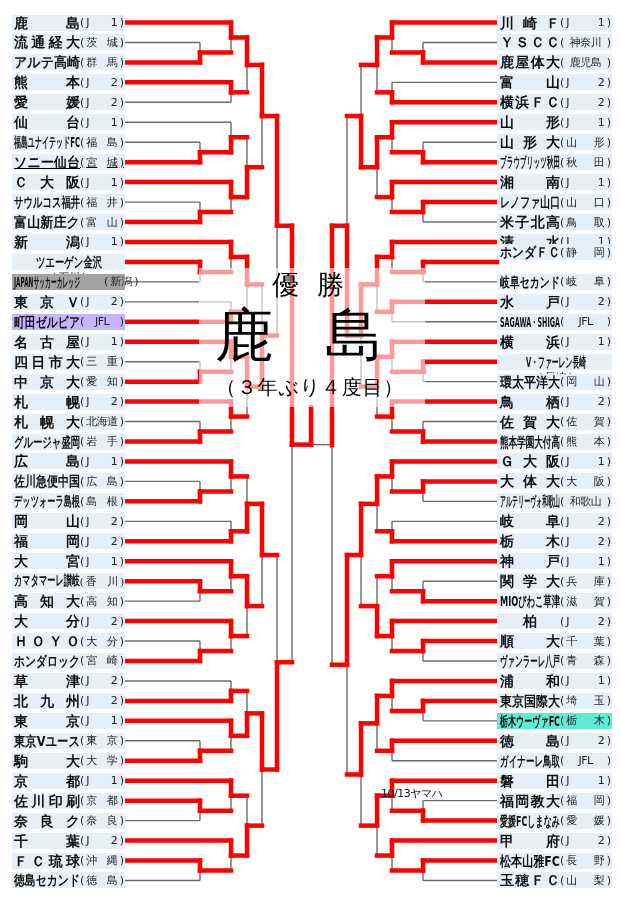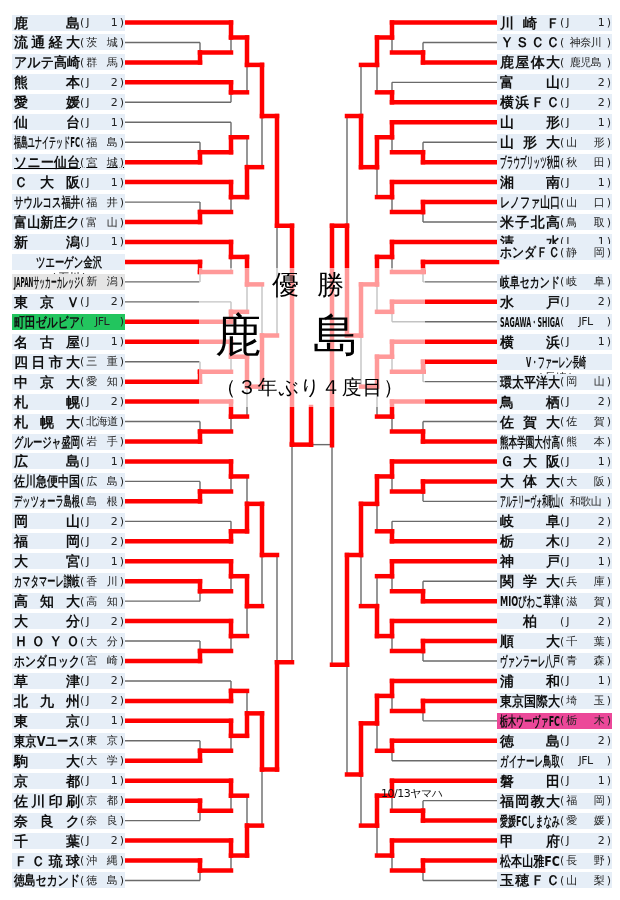--- a/index.html
+++ b/index.html
@@ -24,21 +24,21 @@
   .tleague::before { content:"("; flex:none; }
   .tleague::after  { content:")"; flex:none; }
   .tleague .in { flex:1; display:flex; justify-content:space-between; padding:0 2px; }
   .tleague .in.compact { justify-content:center; padding:0; letter-spacing:-0.5px; }
 
   #overlay { position:absolute; left:199px; top:268px; width:226px; height:139px;
              background:rgba(255,255,255,0.6); z-index:2; }
   .ov-text { position:absolute; z-index:3; color:#000; white-space:nowrap;
              font-family:"DejaVu Sans", sans-serif; font-weight:normal; }
   #ov-label    { left:272px; top:271px; font-size:27px; line-height:27px; letter-spacing:18px; }
-  #ov-champion { left:215px; top:300px; font-size:46px; line-height:70px; letter-spacing:52px; }
+  #ov-champion { left:215px; top:300px; font-size:58px; line-height:70px; letter-spacing:52px; }
   #ov-note     { left:216px; top:377px; font-size:20px; line-height:20px; letter-spacing:0.8px; }
   #annotation  { position:absolute; left:381px; top:788px; font-size:11px; line-height:12px;
                  color:#111; z-index:3; letter-spacing:-0.5px; }
 </style>
 </head>
 <body>
 
 <svg id="bracket-svg" xmlns="http://www.w3.org/2000/svg" width="620" height="900" viewBox="0 0 620 900">
     <line x1="125" y1="42.453" x2="200" y2="42.453" stroke="#6a6a6a" stroke-width="1.4" stroke-linecap="butt"></line>
     <line x1="200" y1="42.453" x2="200" y2="52.429500000000004" stroke="#6a6a6a" stroke-width="1.4" stroke-linecap="butt"></line>
@@ -538,21 +538,21 @@
       <span class="tname">
         <span class="fit" style="transform: scaleX(0.664569);">ツエーゲン金沢</span>
       </span>
       <span class="tleague">
         <span class="in">
           <span>石</span>
           <span>川</span>
         </span>
       </span>
     </div>
-    <div class="team side-left" style="top: 273.889px; background: #e5e5e5;">
+    <div class="team side-left" style="top: 273.889px; background: #a3a3a3; gap: 24px;">
       <span class="tname">
         <span class="fit" style="transform: scaleX(0.407722);">JAPANサッカーカレッジ</span>
       </span>
       <span class="tleague">
         <span class="in">
           <span>新</span>
           <span>潟</span>
         </span>
       </span>
     </div>
@@ -562,21 +562,21 @@
         <span>京</span>
         <span>Ｖ</span>
       </span>
       <span class="tleague">
         <span class="in">
           <span>J</span>
           <span>2</span>
         </span>
       </span>
     </div>
-    <div class="team side-left" style="top: 313.795px; background: #22c55e; justify-content: center;">
+    <div class="team side-left" style="top: 313.795px; background: #c4b5fd; justify-content: center;">
       <span class="tname">
         <span class="fit" style="transform: scaleX(0.773626);">町田ゼルビア</span>
       </span>
       <span class="tleague">
         <span class="in compact">JFL</span>
       </span>
     </div>
     <div class="team side-left" style="top: 333.748px; background: rgb(230, 238, 247);">
       <span class="tname spread">
         <span>名</span>
@@ -713,21 +713,21 @@
         <span>大</span>
         <span>宮</span>
       </span>
       <span class="tleague">
         <span class="in">
           <span>J</span>
           <span>1</span>
         </span>
       </span>
     </div>
-    <div class="team side-left" style="top: 573.184px; background: rgb(230, 238, 247);">
+    <div class="team side-left" style="top: 573.184px; background: rgb(230, 238, 247); font-family: Liberation Serif, serif;">
       <span class="tname">
         <span class="fit" style="transform: scaleX(0.580778);">カマタマーレ讃岐</span>
       </span>
       <span class="tleague">
         <span class="in">
           <span>香</span>
           <span>川</span>
         </span>
       </span>
     </div>
@@ -1319,21 +1319,21 @@
       <span class="tname">
         <span class="fit" style="transform: scaleX(0.857143);">東京国際大</span>
       </span>
       <span class="tleague">
         <span class="in">
           <span>埼</span>
           <span>玉</span>
         </span>
       </span>
     </div>
-    <div class="team side-right" style="top: 712.855px; background: #ec4899;">
+    <div class="team side-right" style="top: 712.855px; background: #5eead4;">
       <span class="tname">
         <span class="fit" style="transform: scaleX(0.572365);">栃木ウーヴァFC</span>
       </span>
       <span class="tleague">
         <span class="in">
           <span>栃</span>
           <span>木</span>
         </span>
       </span>
     </div>

